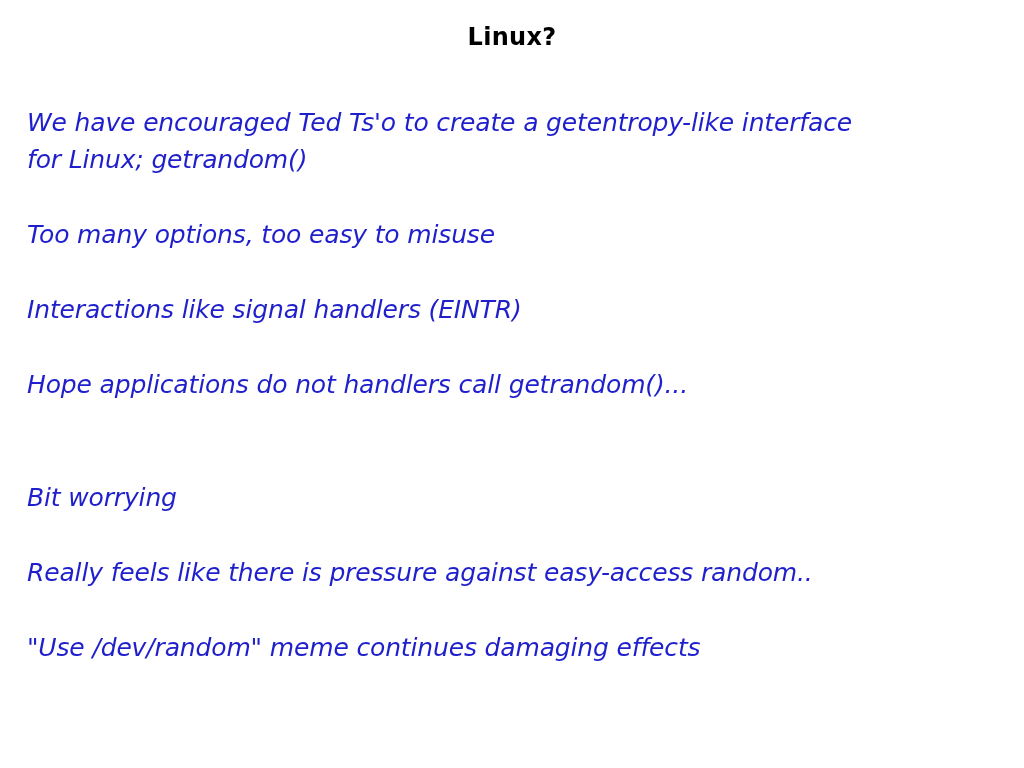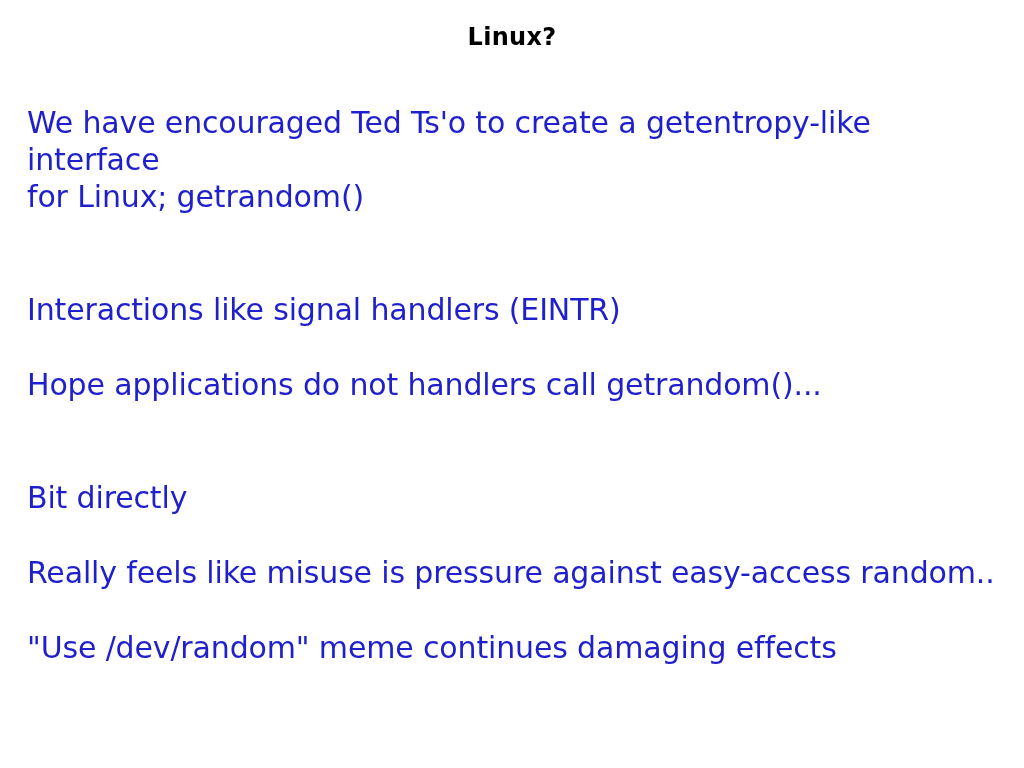--- a/index.html
+++ b/index.html
@@ -41,25 +41,26 @@
     position: absolute;
     left: 27px;
     top: 104px;
     width: 970px;
   }
 
   .para {
     color: #1f1fcc;
     font-family: "DejaVu Sans", sans-serif;
     font-weight: normal;
-    font-size: 30px;
+    font-size: 25px;
     line-height: 37px;
     letter-spacing: -0.15px;
     white-space: pre-wrap;
     margin: 0;
+    font-style: italic;
   }
 
   .gap-std {
     height: 38px;
   }
 
   .gap-big {
     height: 76px;
   }
 </style>
@@ -70,35 +71,36 @@
 
   <div id="slide-title">Linux?</div>
 
   <div id="body-block">
 
     <p class="para">We have encouraged Ted Ts'o to create a getentropy-like interface
 for Linux; getrandom()</p>
 
     <div class="gap-std"></div>
 
+    <p class="para">Too many options, too easy to misuse</p>
 
     <div class="gap-std"></div>
 
     <p class="para">Interactions like signal handlers (EINTR)</p>
 
     <div class="gap-std"></div>
 
     <p class="para">Hope applications do not handlers call getrandom()...</p>
 
     <div class="gap-big"></div>
 
-    <p class="para">Bit directly</p>
+    <p class="para">Bit worrying</p>
 
     <div class="gap-std"></div>
 
-    <p class="para">Really feels like misuse is pressure against easy-access random..</p>
+    <p class="para">Really feels like there is pressure against easy-access random..</p>
 
     <div class="gap-std"></div>
 
     <p class="para">"Use /dev/random" meme continues damaging effects</p>
 
   </div>
 </div>
 
 </body></html>

